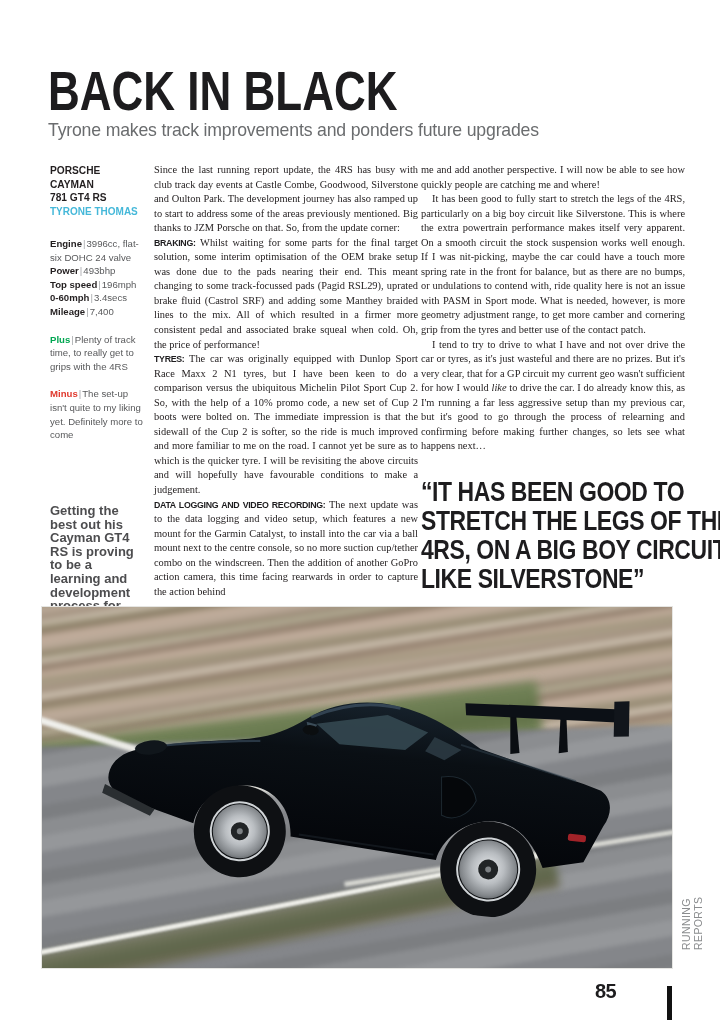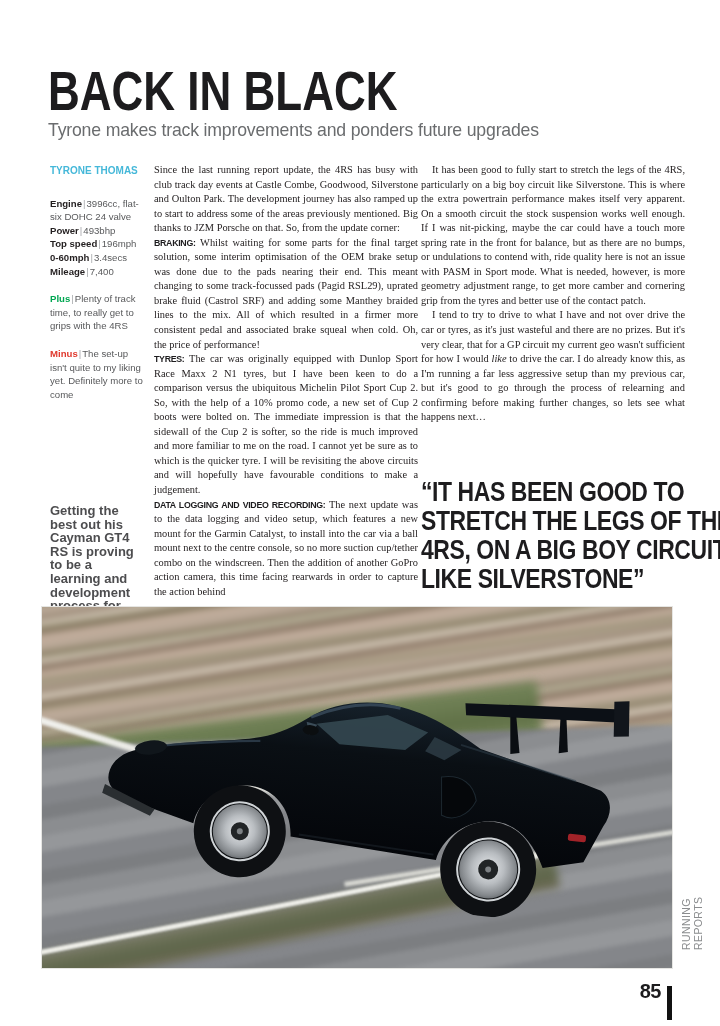--- a/index.html
+++ b/index.html
@@ -63,33 +63,37 @@
   .white-line-2{position:absolute;left:-40px;top:296px;width:560px;height:5px;
      background:#eeeee8;transform:rotate(-11deg);filter:blur(1.2px);}
   .white-line-3{position:absolute;left:300px;top:242px;width:420px;height:5px;
      background:#e9e9e2;transform:rotate(-9deg);filter:blur(1.5px);opacity:.85;}
   .car-svg{position:absolute;left:62px;top:66px;transform:rotate(6deg);}
 
   
   .section-vert{position:absolute;left:680px;top:866px;height:84px;
       writing-mode:vertical-rl;transform:rotate(180deg);font-size:10.5px;color:#8a8c8e;
       letter-spacing:.4px;transform-origin:center;}
-  .page-num{position:absolute;left:595px;top:980px;width:66px;text-align:right;
+  .page-num{position:absolute;left:595px;top:980px;width:66px;text-align:left;
       font-size:20px;font-weight:bold;color:#1d1c1e;letter-spacing:-0.5px;}
   .page-bar{position:absolute;left:667px;top:986px;width:5px;height:34px;background:#111;}
 </style>
 </head>
 <body>
 
 <div id="page">
 
   <div class="title">BACK IN BLACK</div>
   <div class="subtitle">Tyrone makes track improvements and ponders future upgrades</div>
 
   <div class="sidebar">
+    <div class="car-name">
+      <div>PORSCHE CAYMAN</div>
+      <div>781 GT4 RS</div>
+    </div>
     <div class="owner">TYRONE THOMAS</div>
 
     <div class="spec"><b>Engine</b><span class="sep">|</span><span>3996cc, flat-six DOHC 24 valve</span></div>
     <div class="spec"><b>Power</b><span class="sep">|</span><span>493bhp</span></div>
     <div class="spec"><b>Top speed</b><span class="sep">|</span><span>196mph</span></div>
     <div class="spec"><b>0-60mph</b><span class="sep">|</span><span>3.4secs</span></div>
     <div class="spec"><b>Mileage</b><span class="sep">|</span><span>7,400</span></div>
 
     <div class="pm"><span class="plus-label">Plus</span><span class="sep">|</span><span>Plenty of track time, to really get to grips with the 4RS</span></div>
     <div class="pm"><span class="minus-label">Minus</span><span class="sep">|</span><span>The set-up isn't quite to my liking yet. Definitely more to come</span></div>
@@ -98,20 +102,21 @@
   <div class="caption">Getting the best out his Cayman GT4 RS is proving to be a learning and development process for Tyrone</div>
 
   <div class="col col-1">
     <p class="art"><span>Since the last running report update, the 4RS has busy with club track day events at Castle Combe, Goodwood, Silverstone and Oulton Park. The development journey has also ramped up to start to address some of the areas previously mentioned. Big thanks to JZM Porsche on that. So, from the update corner:</span></p>
     <p class="art"><span class="runin">BRAKING:</span><span> Whilst waiting for some parts for the final target solution, some interim optimisation of the OEM brake setup was done due to the pads nearing their end. This meant changing to some track-focussed pads (Pagid RSL29), uprated brake fluid (Castrol SRF) and adding some Manthey braided lines to the mix. All of which resulted in a firmer more consistent pedal and associated brake squeal when cold. Oh, the price of performance!</span></p>
     <p class="art"><span class="runin">TYRES:</span><span> The car was originally equipped with Dunlop Sport Race Maxx 2 N1 tyres, but I have been keen to do a comparison versus the ubiquitous Michelin Pilot Sport Cup 2. So, with the help of a 10% promo code, a new set of Cup 2 boots were bolted on. The immediate impression is that the sidewall of the Cup 2 is softer, so the ride is much improved and more familiar to me on the road. I cannot yet be sure as to which is the quicker tyre. I will be revisiting the above circuits and will hopefully have favourable conditions to make a judgement.</span></p>
     <p class="art"><span class="runin">DATA LOGGING AND VIDEO RECORDING:</span><span> The next update was to the data logging and video setup, which features a new mount for the Garmin Catalyst, to install into the car via a ball mount next to the centre console, so no more suction cup/tether combo on the windscreen. Then the addition of another GoPro action camera, this time facing rearwards in order to capture the action behind</span></p>
   </div>
 
   <div class="col col-2">
+    <p class="art"><span>me and add another perspective. I will now be able to see how quickly people are catching me and where!</span></p>
     <p class="art indent"><span>It has been good to fully start to stretch the legs of the 4RS, particularly on a big boy circuit like Silverstone. This is where the extra powertrain performance makes itself very apparent. On a smooth circuit the stock suspension works well enough. If I was nit-picking, maybe the car could have a touch more spring rate in the front for balance, but as there are no bumps, or undulations to contend with, ride quality here is not an issue with PASM in Sport mode. What is needed, however, is more geometry adjustment range, to get more camber and cornering grip from the tyres and better use of the contact patch.</span></p>
     <p class="art indent"><span>I tend to try to drive to what I have and not over drive the car or tyres, as it's just wasteful and there are no prizes. But it's very clear, that for a GP circuit my current geo wasn't sufficient for how I would </span><span class="em">like</span><span> to drive the car. I do already know this, as I'm running a far less aggressive setup than my previous car, but it's good to go through the process of relearning and confirming before making further changes, so lets see what happens next…</span></p>
   </div>
 
   <div class="quote">
     <div>“IT HAS BEEN GOOD TO</div>
     <div>STRETCH THE LEGS OF THE</div>
     <div>4RS, ON A BIG BOY CIRCUIT</div>
     <div>LIKE SILVERSTONE”</div>
   </div>

